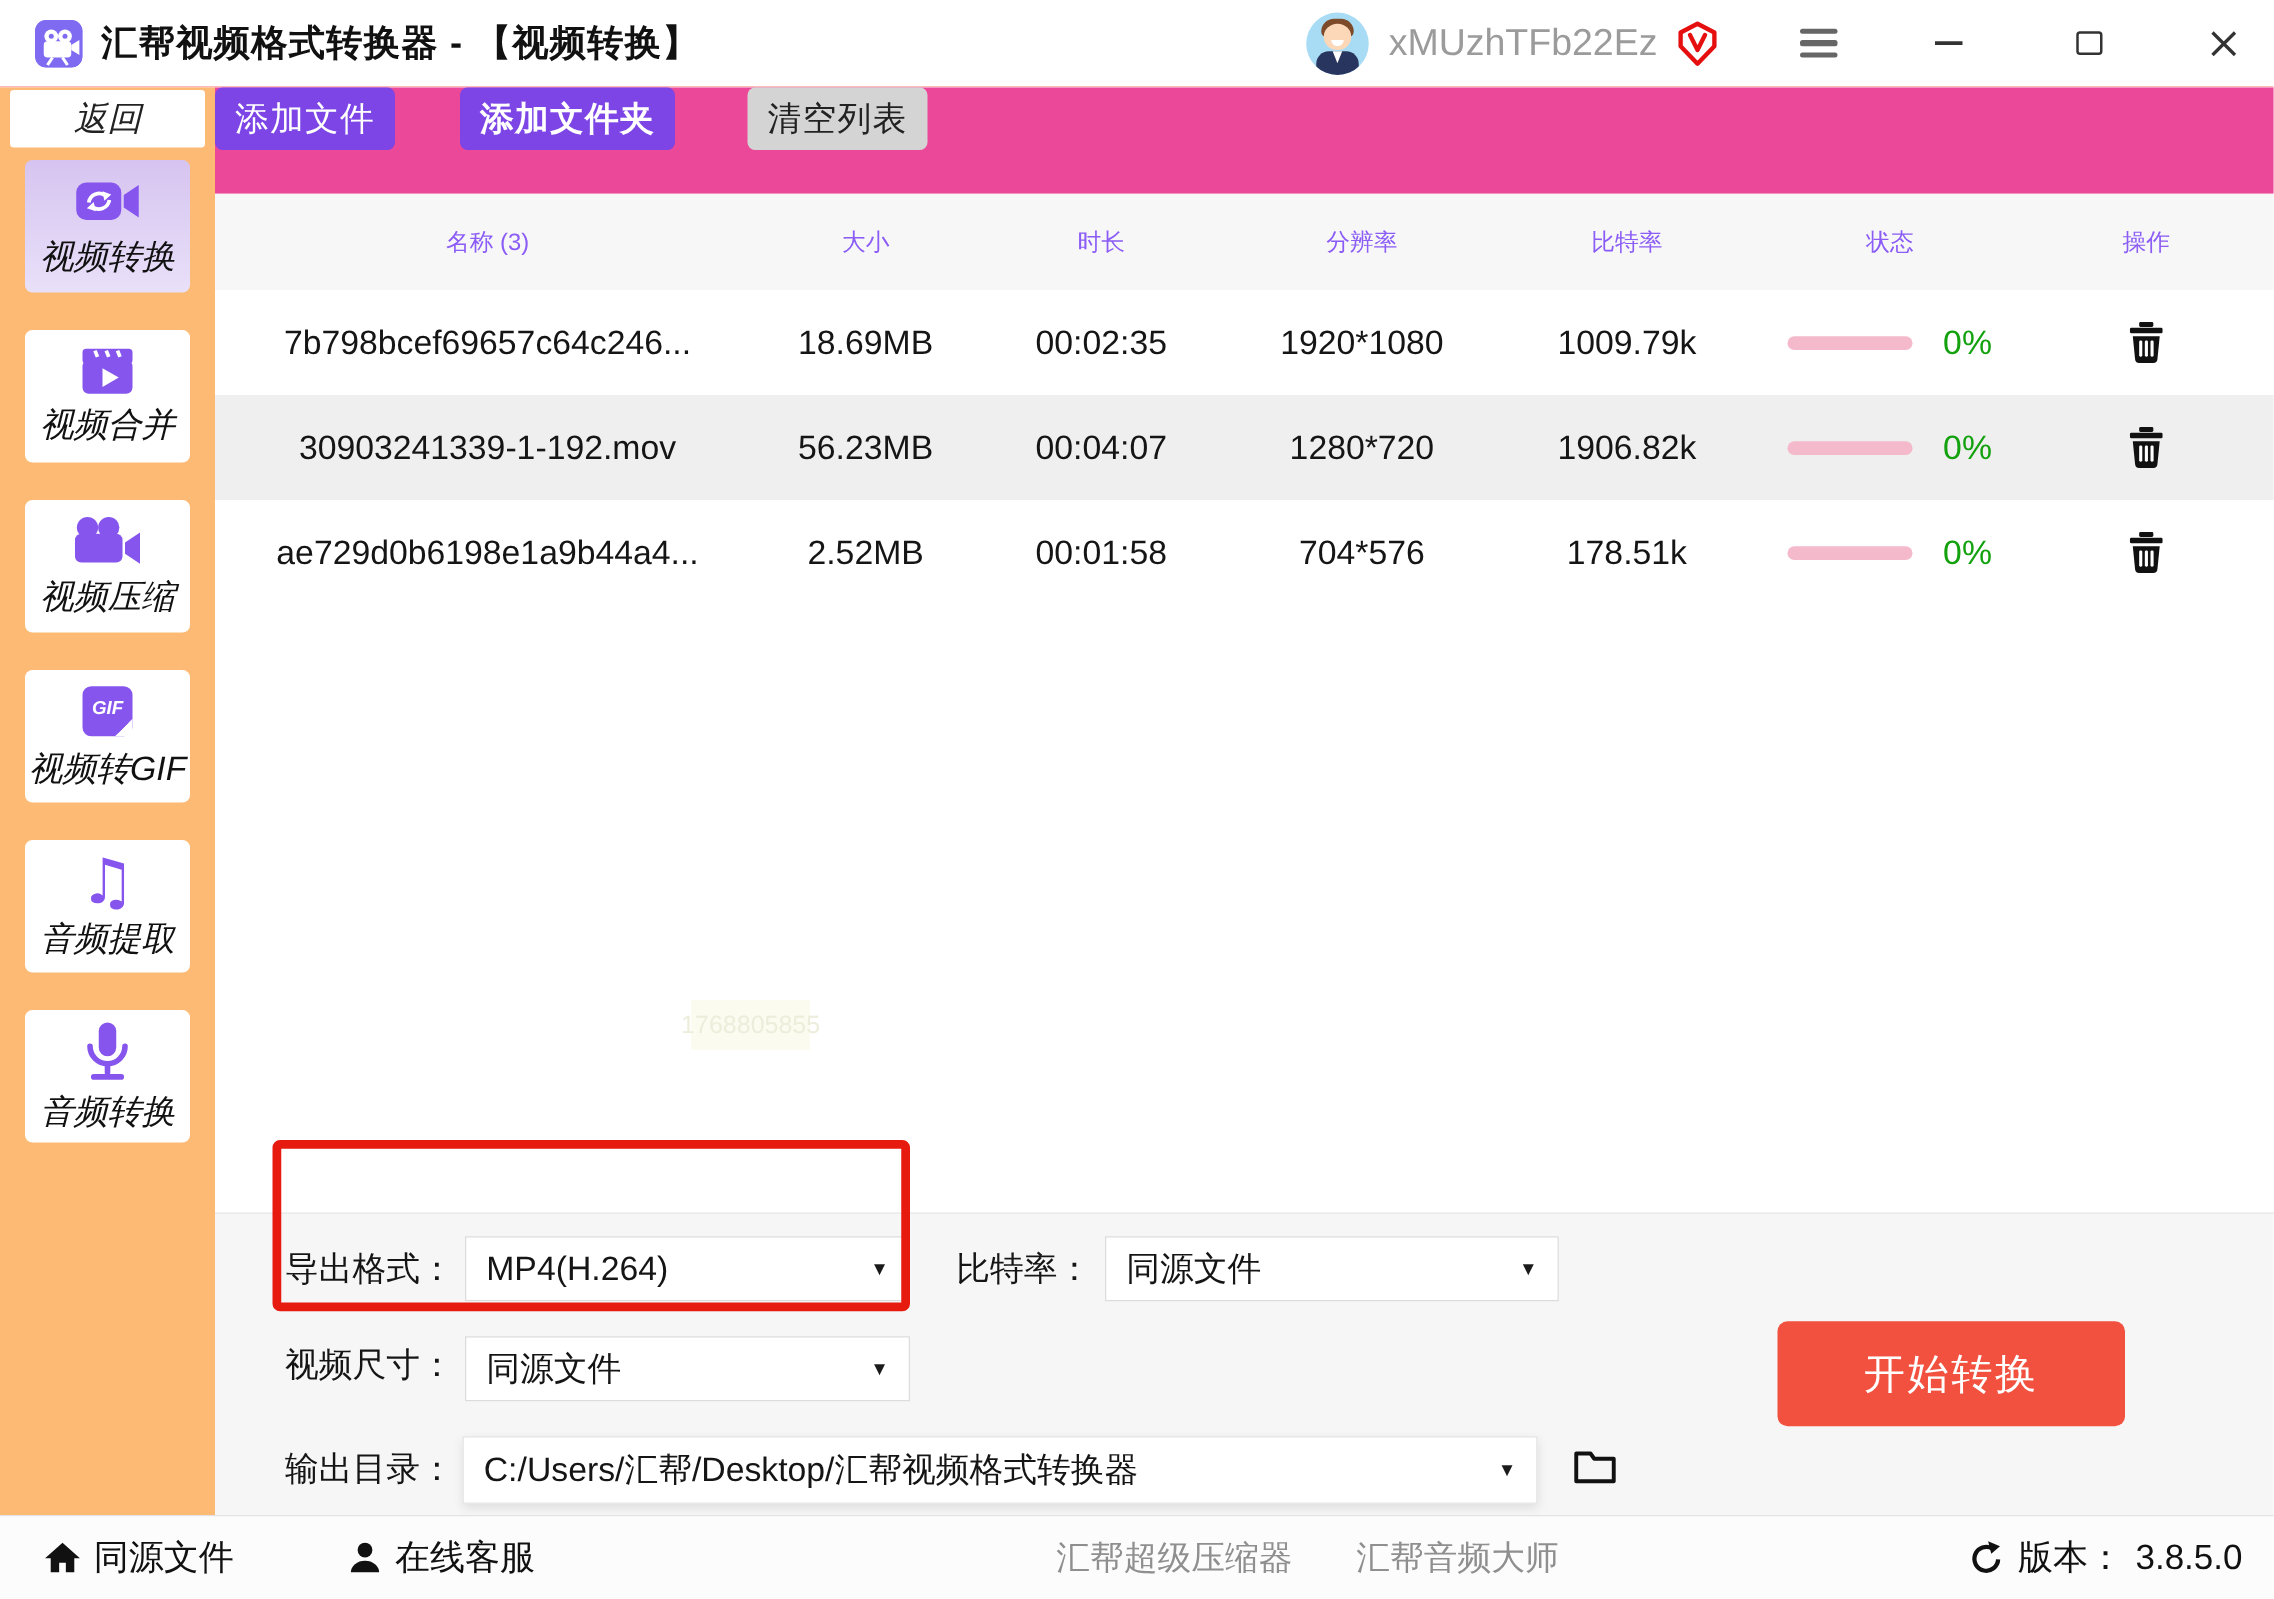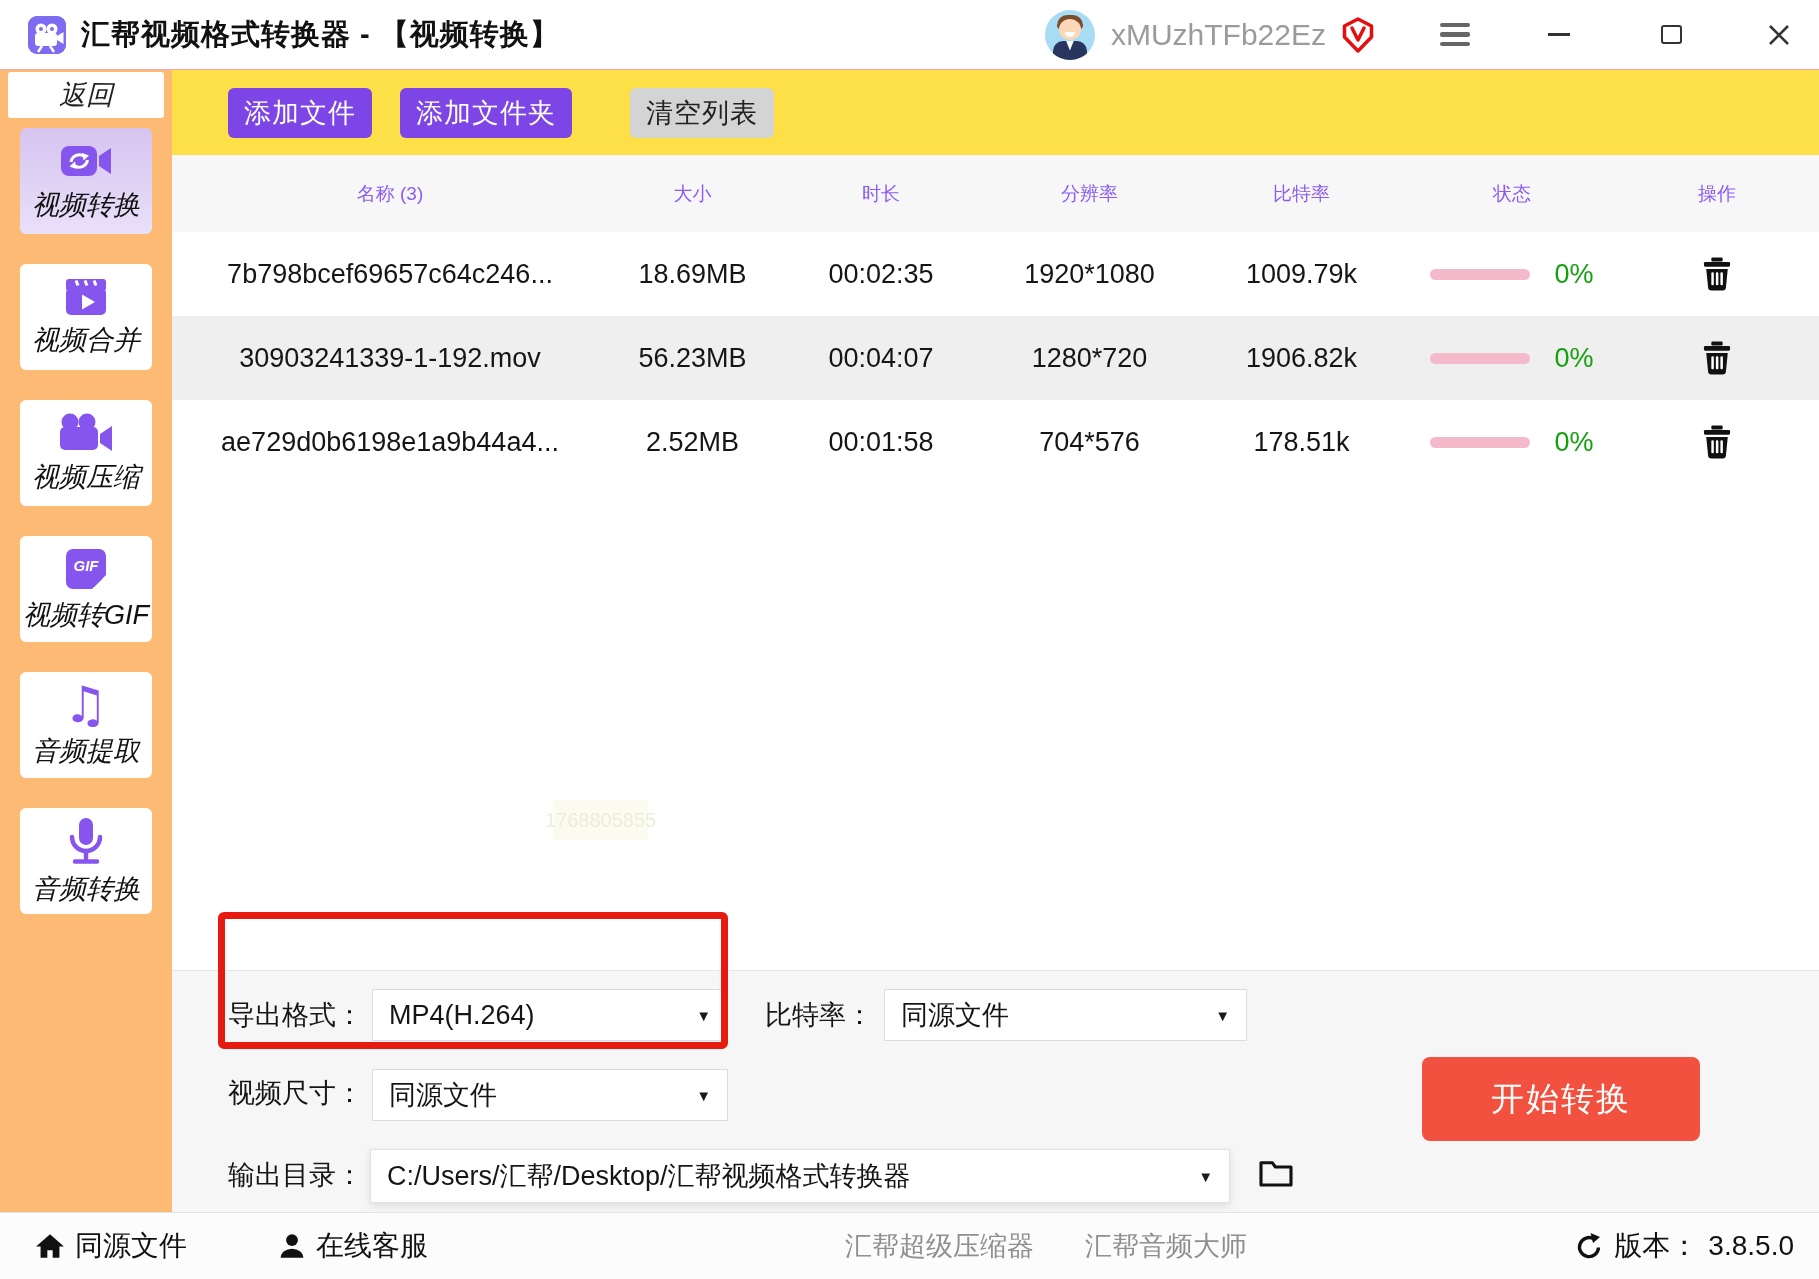--- a/index.html
+++ b/index.html
@@ -37,27 +37,27 @@
     display:flex; align-items:center; justify-content:center; font-size:27px; color:#222; cursor:pointer; }
   .nav { padding:10px 20px 0 20px; display:flex; flex-direction:column; gap:30px; }
   .nav-item { height:106px; background:#fff; border-radius:6px; display:flex; flex-direction:column;
     align-items:center; justify-content:center; gap:5px; cursor:pointer;text-align:right; }
   .nav-item.active { background:linear-gradient(180deg,#d6c4f0,#e9e0f9); }
   .nav-label { font-size:27px; color:#111; }
   .note-glyph { font-size:50px; line-height:46px; color:#8655ee; font-family:"DejaVu Sans",sans-serif; }
 
   
   .main { flex:1; position:relative; background:#fff; min-width:0; }
-  .toolbar { height:85px; display:flex; align-items:center; padding-left:56px; background:#fde047; }
+  .toolbar { height:85px; display:flex; align-items:flex-start; background:#ec4899; }
   .btn { height:50px; border-radius:6px; border:none; font-size:27px; padding:0 16px;
     display:flex; align-items:center; justify-content:center; cursor:pointer;
     font-family:inherit; letter-spacing:1px; }
   .btn-purple { background:#7d45e6; color:#fff; }
   .btn-gray { background:#d4d4d4; color:#222; }
-  .btn-addfolder { margin-left:28px; } .btn-clear { margin-left:58px; }
+  .btn-addfolder { margin-left:52px;font-weight:bold; } .btn-clear { margin-left:58px; }
 
   .thead, .trow { display:grid; grid-template-columns:436px 169px 208px 209px 215px 206px 204px; align-items:center; }
   .thead { height:77px; background:#f7f7f7; font-size:19px; color:#8b5cf6; }
   .thead div { text-align:center; }
   .trow { height:84px; font-size:27px; color:#151515; }
   .trow.alt { background:#efefef; }
   .trow div { text-align:center; }
   .cell-status { display:flex; align-items:center; justify-content:center; gap:24px; }
   .pbar { width:100px; height:11px; background:#f4b9cb; border-radius:6px; }
   .pct { color:#13a10e; font-size:27px; }

